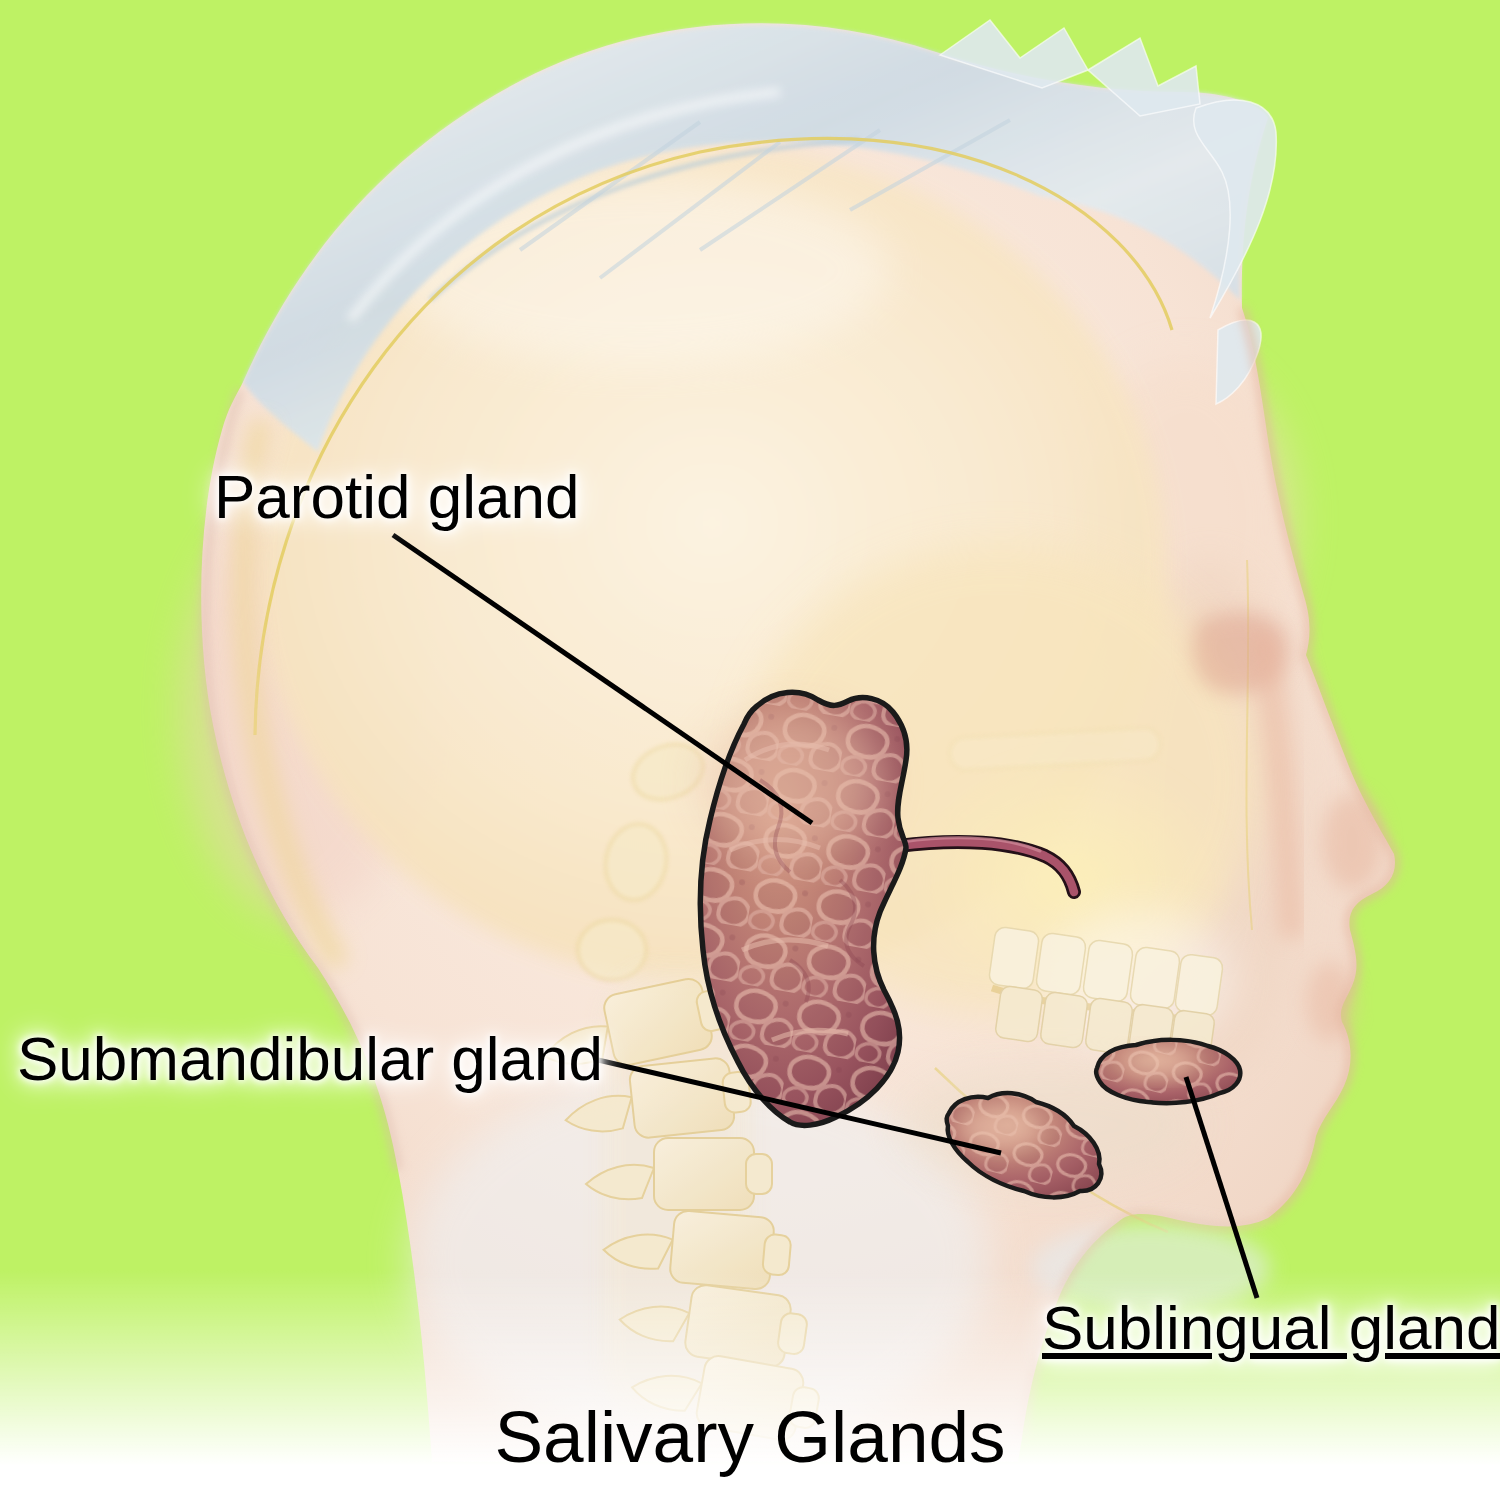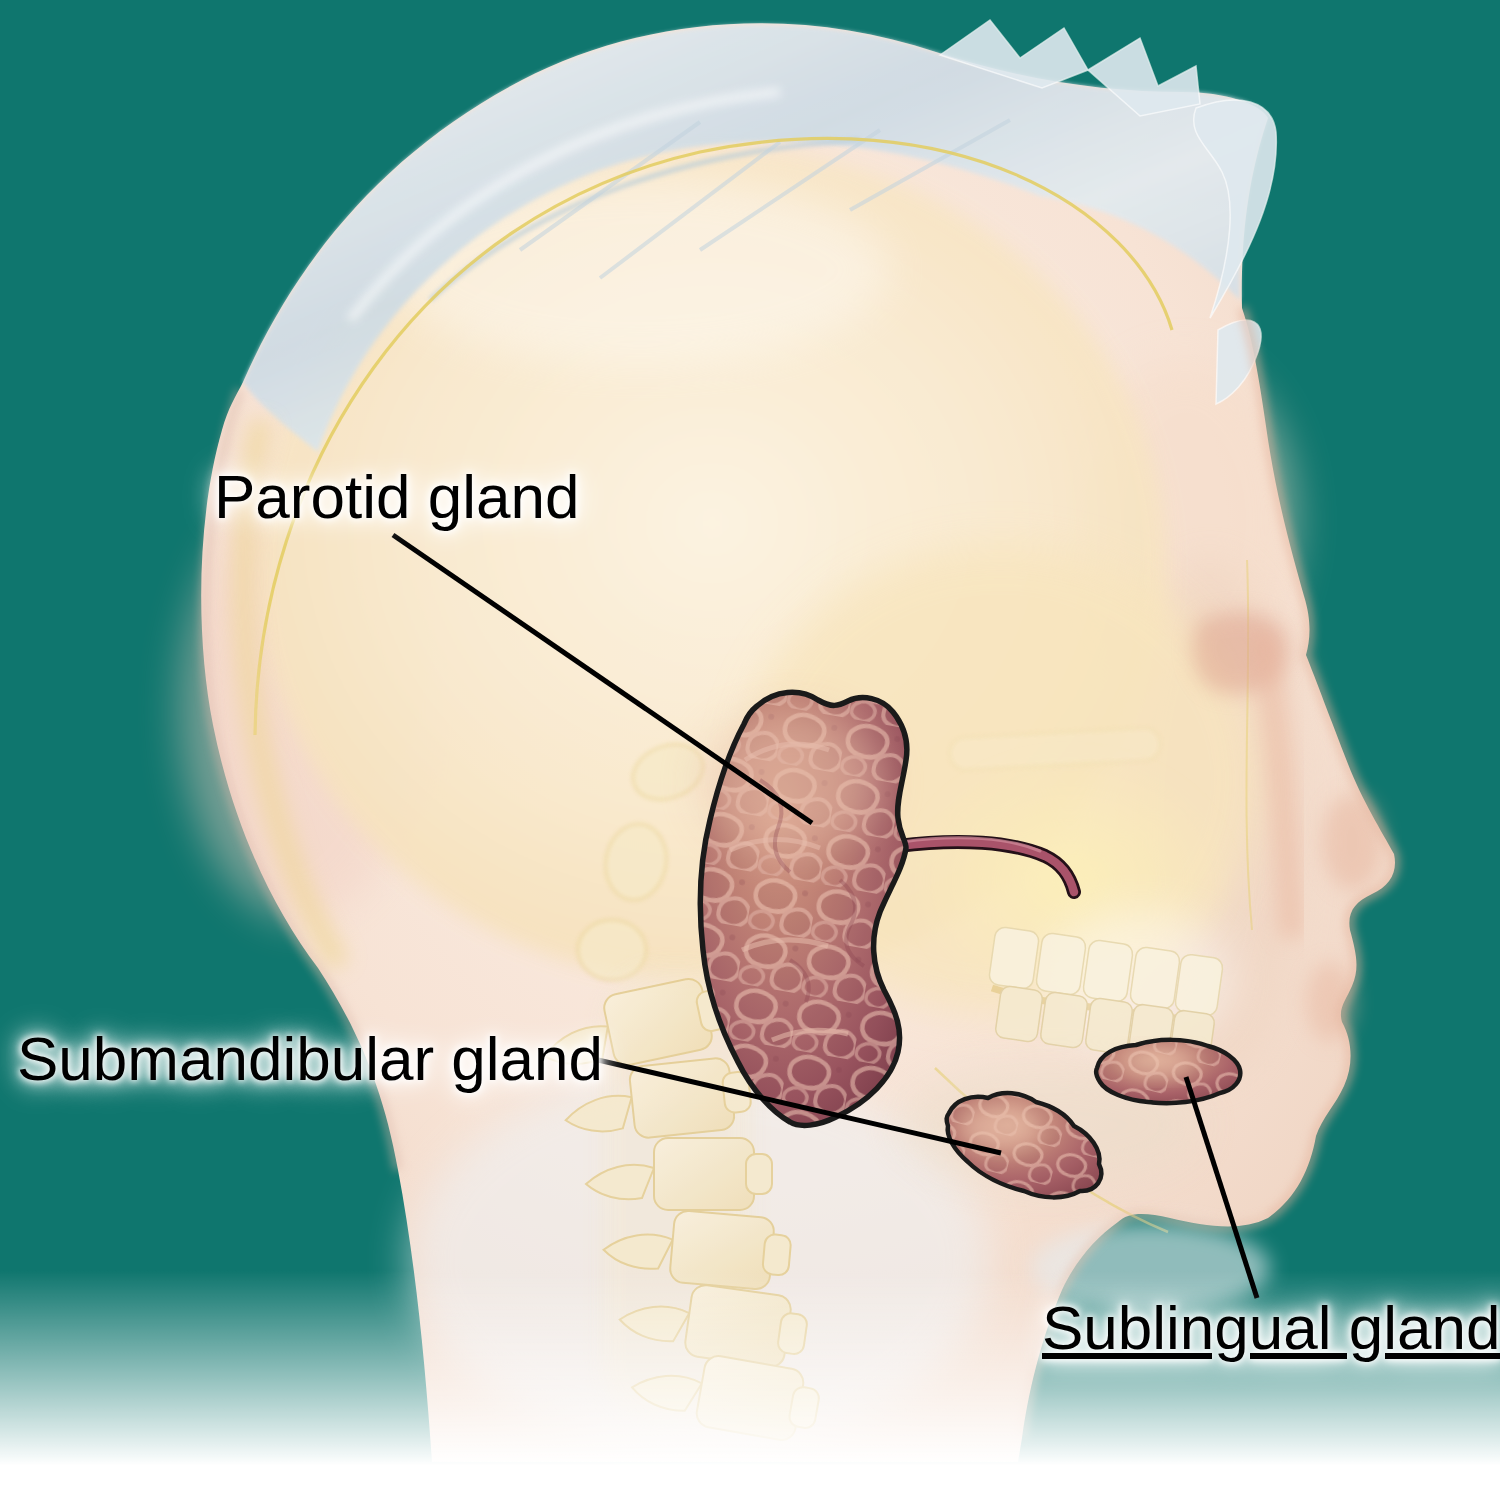--- a/index.html
+++ b/index.html
@@ -1,17 +1,17 @@
 <!DOCTYPE html>
 <html><head>
 <meta charset="utf-8">
 <style>
   html,body{margin:0;padding:0;background:#ffffff;}
   .stage{
-    position:relative;width:1500px;height:1500px;background:#0f766e;
+    position:relative;width:1500px;height:1500px;background:#bef264;
     font-family:"Liberation Sans", sans-serif;overflow:hidden;
   }
   .stage svg{position:absolute;left:0;top:0;}
   .anno{
     position:absolute;color:#000;white-space:nowrap;line-height:1;
     font-family:"Liberation Sans", sans-serif;
     text-shadow:0 0 6px #fff,0 0 10px #fff,0 0 16px #fff,0 0 26px #fff,0 0 34px #fff;
   }
   .gland-label{font-size:62px;}
   .fig-title{
@@ -315,13 +315,14 @@
     <line x1="1186" y1="1077" x2="1257" y2="1298" stroke="#000000"></line>
   </g>
 </svg>
 
   <div class="anno gland-label" style="left:214px;top:466px;">Parotid gland</div>
 
   <div class="anno gland-label" style="left:17px;top:1028px;">Submandibular gland</div>
 
   <div class="anno gland-label" style="left:1042px;top:1297px;text-decoration:underline;">Sublingual gland</div>
 
+  <div class="fig-title">Salivary Glands</div>
 </div>
 
 </body></html>

